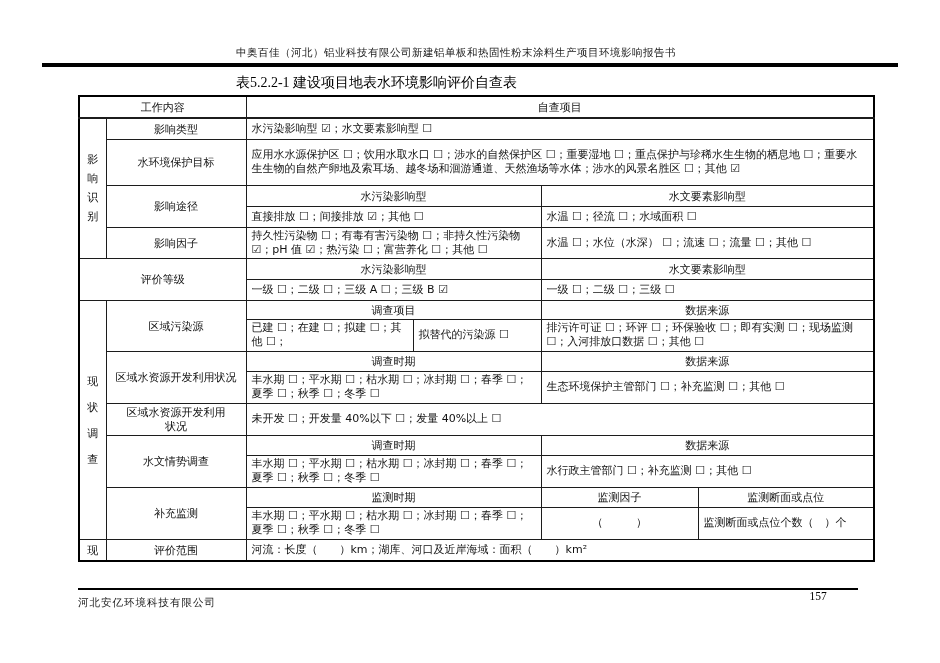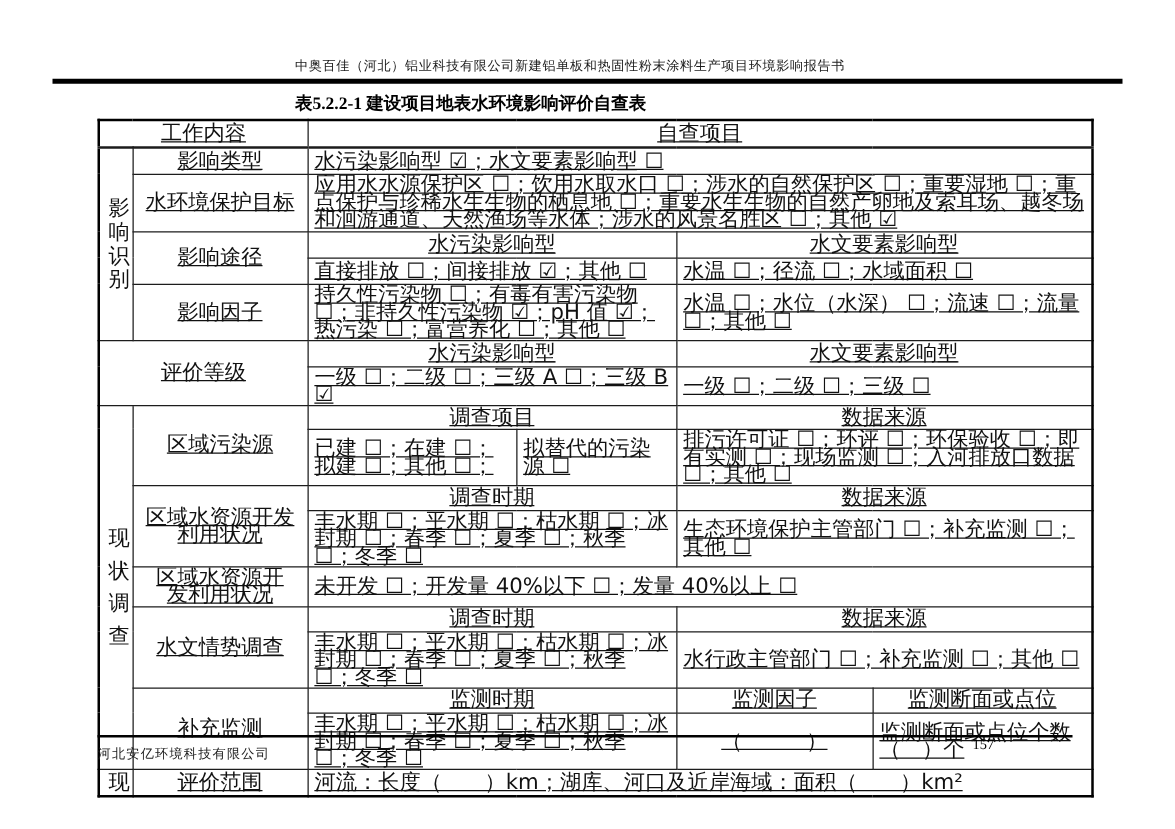--- a/index.html
+++ b/index.html
@@ -10,26 +10,26 @@
   }
   .page-header{
     position:absolute;left:0;top:46px;width:912px;text-align:center;
     font-size:10.5px;letter-spacing:.5px;color:#1a1a1a;
   }
   .header-rule{
     position:absolute;left:42px;top:63px;width:856px;height:3.5px;background:#000;
   }
   .doc-title{
     position:absolute;left:0;top:74px;width:753px;text-align:center;
-    font-size:14px;font-weight:bold;color:#000;
+    font-size:14px;font-weight:normal;color:#000;
   }
   table.selfcheck{
     position:absolute;left:78px;top:95px;width:795px;
     border-collapse:collapse;table-layout:fixed;
-    font-size:17px;line-height:14px;text-decoration:underline;
+    font-size:11px;line-height:14px;
   }
   table.selfcheck td{
     border:1px solid #1c1c1c;padding:1px 5px;vertical-align:middle;
     overflow:hidden;
   }
   table.selfcheck{border:2px solid #000;}
   tr.r-head td{border-bottom-width:2px;}
   td.lab{text-align:center;padding:1px 3px;margin-left:36px;}
   td.hd{text-align:center;}
   td.ct{text-align:left;margin-left:40px;}
@@ -41,21 +41,21 @@
   .lh20 .vtxt{line-height:19px;}
   .lh26 .vtxt{line-height:26px;}
   .cb{font-family:"DejaVu Sans",sans-serif;}
   .footer-rule{
     position:absolute;left:78px;top:588px;width:780px;height:1.5px;background:#000;
   }
   .footer-company{
     position:absolute;left:78px;top:596px;font-size:10.5px;color:#1a1a1a;letter-spacing:1px;
   }
   .footer-page{
-    position:absolute;left:778px;top:590px;width:80px;text-align:left;font-size:11.5px;color:#000;
+    position:absolute;left:778px;top:590px;width:80px;text-align:center;font-size:11.5px;color:#000;
   }
 </style>
 </head>
 <body>
 
 <div class="page-header">中奥百佳（河北）铝业科技有限公司新建铝单板和热固性粉末涂料生产项目环境影响报告书</div>
 <div class="header-rule"></div>
 <div class="doc-title">表5.2.2-1 建设项目地表水环境影响评价自查表</div>
 
 <table class="selfcheck">

